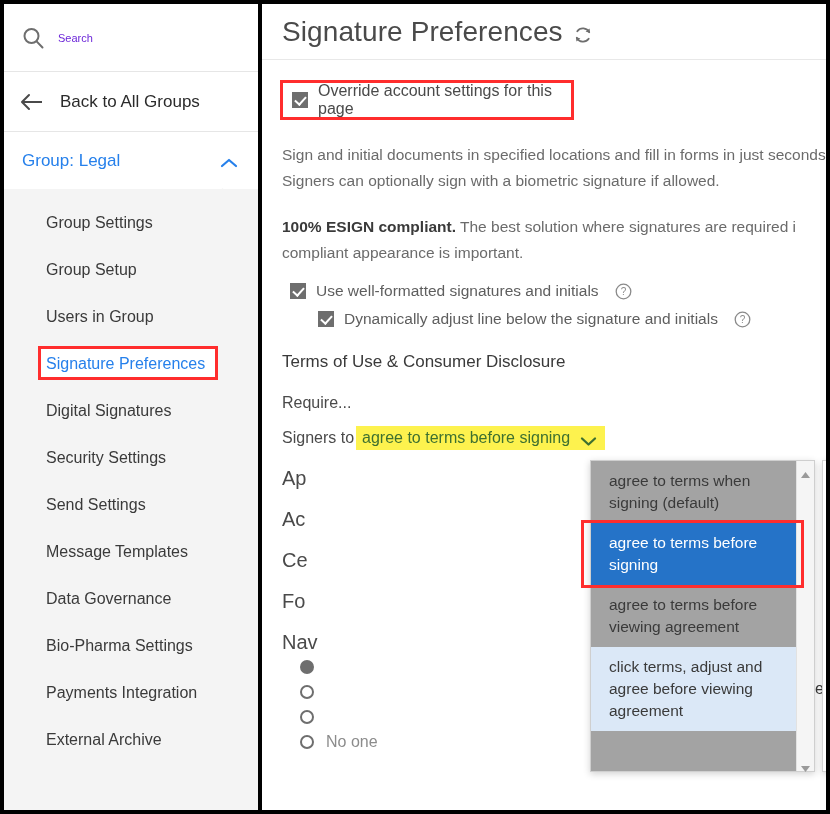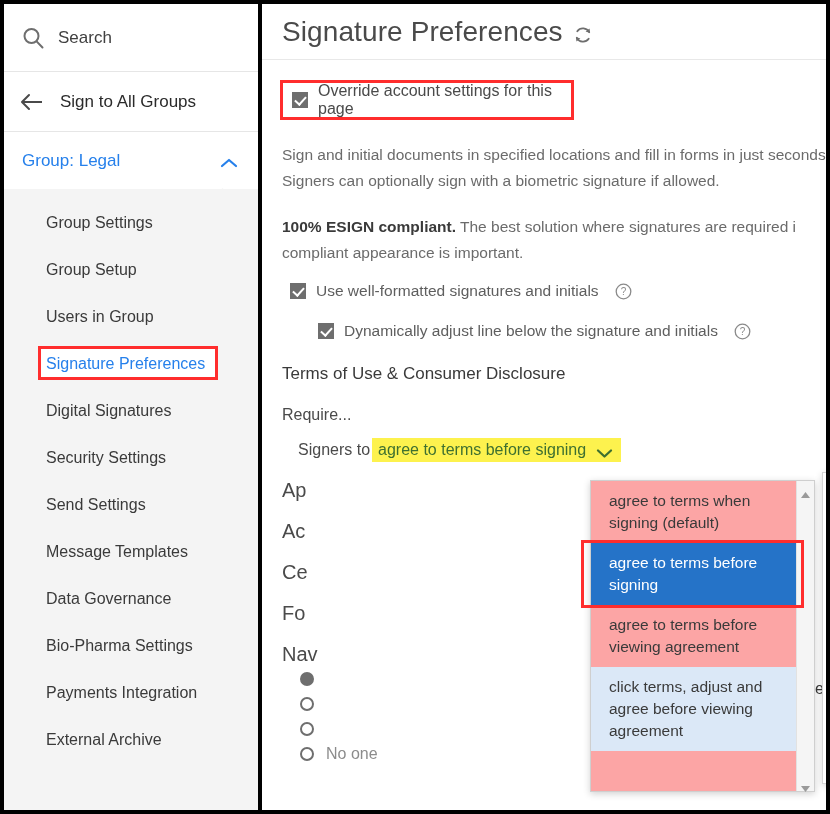--- a/index.html
+++ b/index.html
@@ -23,21 +23,21 @@
     background: #ffffff;
     overflow: hidden;
   }
   .search-row {
     height: 68px;
     border-bottom: 1px solid #e6e6e6;
     display: flex; align-items: center;
     padding-left: 18px; gap: 14px;
   }
   .search-icon { width: 22px; height: 22px; flex: none; }
-  .search-placeholder { color: #404040; font-size: 17px; }
+  .search-placeholder { color: #6d28d9; font-size: 11px; }
   .back-row {
     height: 60px;
     border-bottom: 1px solid #e6e6e6;
     display: flex; align-items: center;
     padding-left: 16px; gap: 16px;
   }
   .arrow-icon { width: 24px; height: 20px; flex: none; }
   .back-label { color: #2b2b2b; font-size: 17px; }
   .group-row {
     height: 57px;
@@ -141,33 +141,33 @@
     color: #6b6b6b;
   }
   .body-text.second { margin-top: 20px; }
   .body-text b { color: #3a3a3a; font-weight: bold; }
 
   .chk-line {
     display: flex; align-items: center; gap: 10px;
     margin: 16px 0 0 28px;
     font-size: 15.5px; color: #5e5e5e;
   }
-  .chk-line.indent { margin-left: 56px; margin-top: 22px; text-align: center; }
+  .chk-line.indent { margin-left: 56px; margin-top: 10px; text-align: center; }
   .help-icon { width: 17px; height: 17px; margin-left: 6px; flex: none; }
 
   .section-head {
     margin: 24px 0 0 20px;
     font-size: 17px; color: #3a3a3a;
   }
   .require-label {
     margin: 22px 12px 0 20px;
     font-size: 16px; color: #4a4a4a;
   }
   .signers-row {
-    margin: 14px 0 0 36px;
+    margin: 14px 0 0 20px;
     display: flex; align-items: center;
     font-size: 16px; color: #4a4a4a;
     position: relative;
     width: 340px;
   }
   .signers-pre { padding-right: 2px; }
   .sel-hl {
     background: #fdf24e;
     display: flex; align-items: center; gap: 10px;
     padding: 3px 8px 3px 6px;
@@ -190,23 +190,23 @@
     background: #fff; flex: none;
   }
   .radio.selected { background: #6e6e6e; }
   .radio-label { font-size: 16px; color: #8c8c8c; }
 
   .lower-area { position: relative; height: 330px; margin-top: 8px; }
 
   
   .dropdown {
     position: absolute;
-    left: 328px; top: 10px;
+    left: 328px; top: 2px;
     width: 225px; height: 312px;
-    background: #fca5a5;
+    background: #a3a3a3;
     border: 1px solid #cfcfcf;
     box-shadow: 0 2px 7px rgba(0,0,0,0.18);
     z-index: 20;
   }
   .dd-list { position: absolute; left: 0; top: 0; right: 18px; bottom: 0; }
   .dd-item {
     padding: 9px 14px 9px 18px;
     font-size: 15.5px; line-height: 22px;
     color: #3a3a3a;
   }
@@ -257,21 +257,21 @@
       <span class="search-placeholder">Search</span>
     </div>
 
     <div class="back-row">
       <span class="arrow-icon">
         <svg viewBox="0 0 24 20" width="24" height="20">
           <line x1="2" y1="10" x2="22" y2="10" stroke="#4a4a4a" stroke-width="2"></line>
           <polyline points="9,3 2,10 9,17" fill="none" stroke="#4a4a4a" stroke-width="2" stroke-linecap="round" stroke-linejoin="round"></polyline>
         </svg>
       </span>
-      <span class="back-label">Sign to All Groups</span>
+      <span class="back-label">Back to All Groups</span>
     </div>
 
     <div class="group-row">
       <span class="group-label">Group: Legal</span>
       <span class="chev-up">
         <svg viewBox="0 0 18 12" width="18" height="12">
           <polyline points="2,9 9,3 16,9" fill="none" stroke="#2680eb" stroke-width="2.2" stroke-linecap="round" stroke-linejoin="round"></polyline>
         </svg>
       </span>
       <span class="group-notch"></span>

